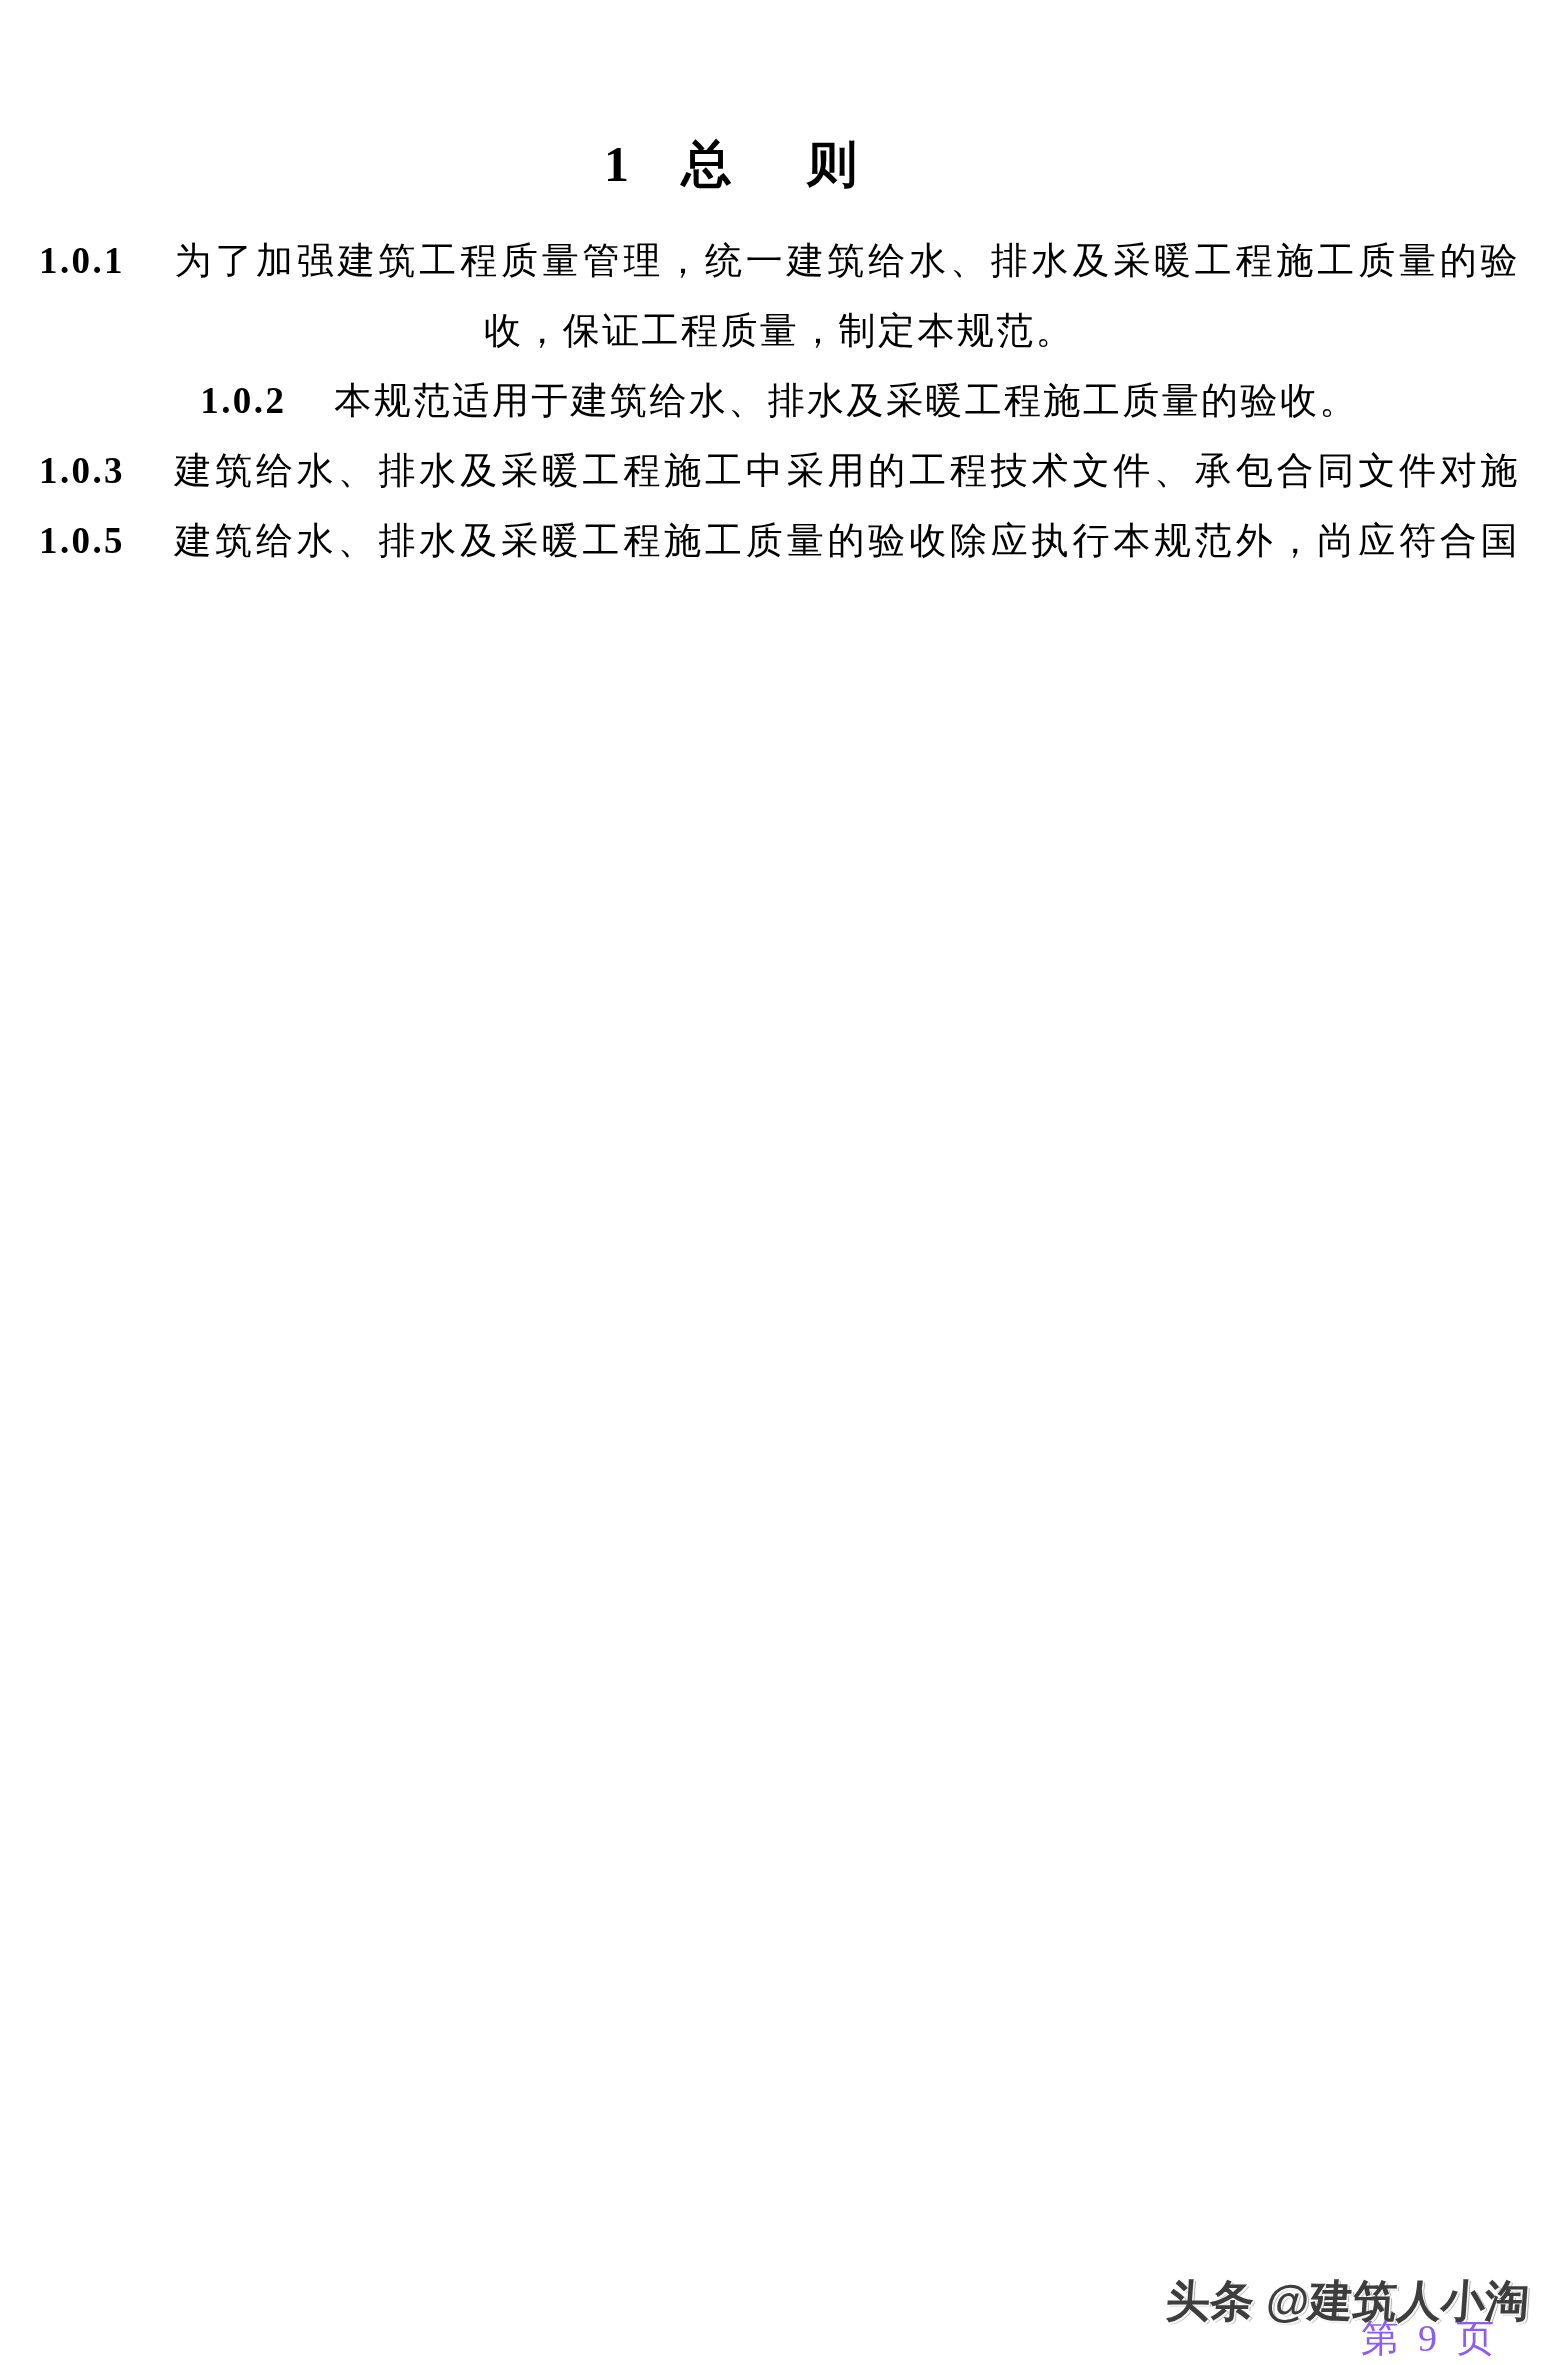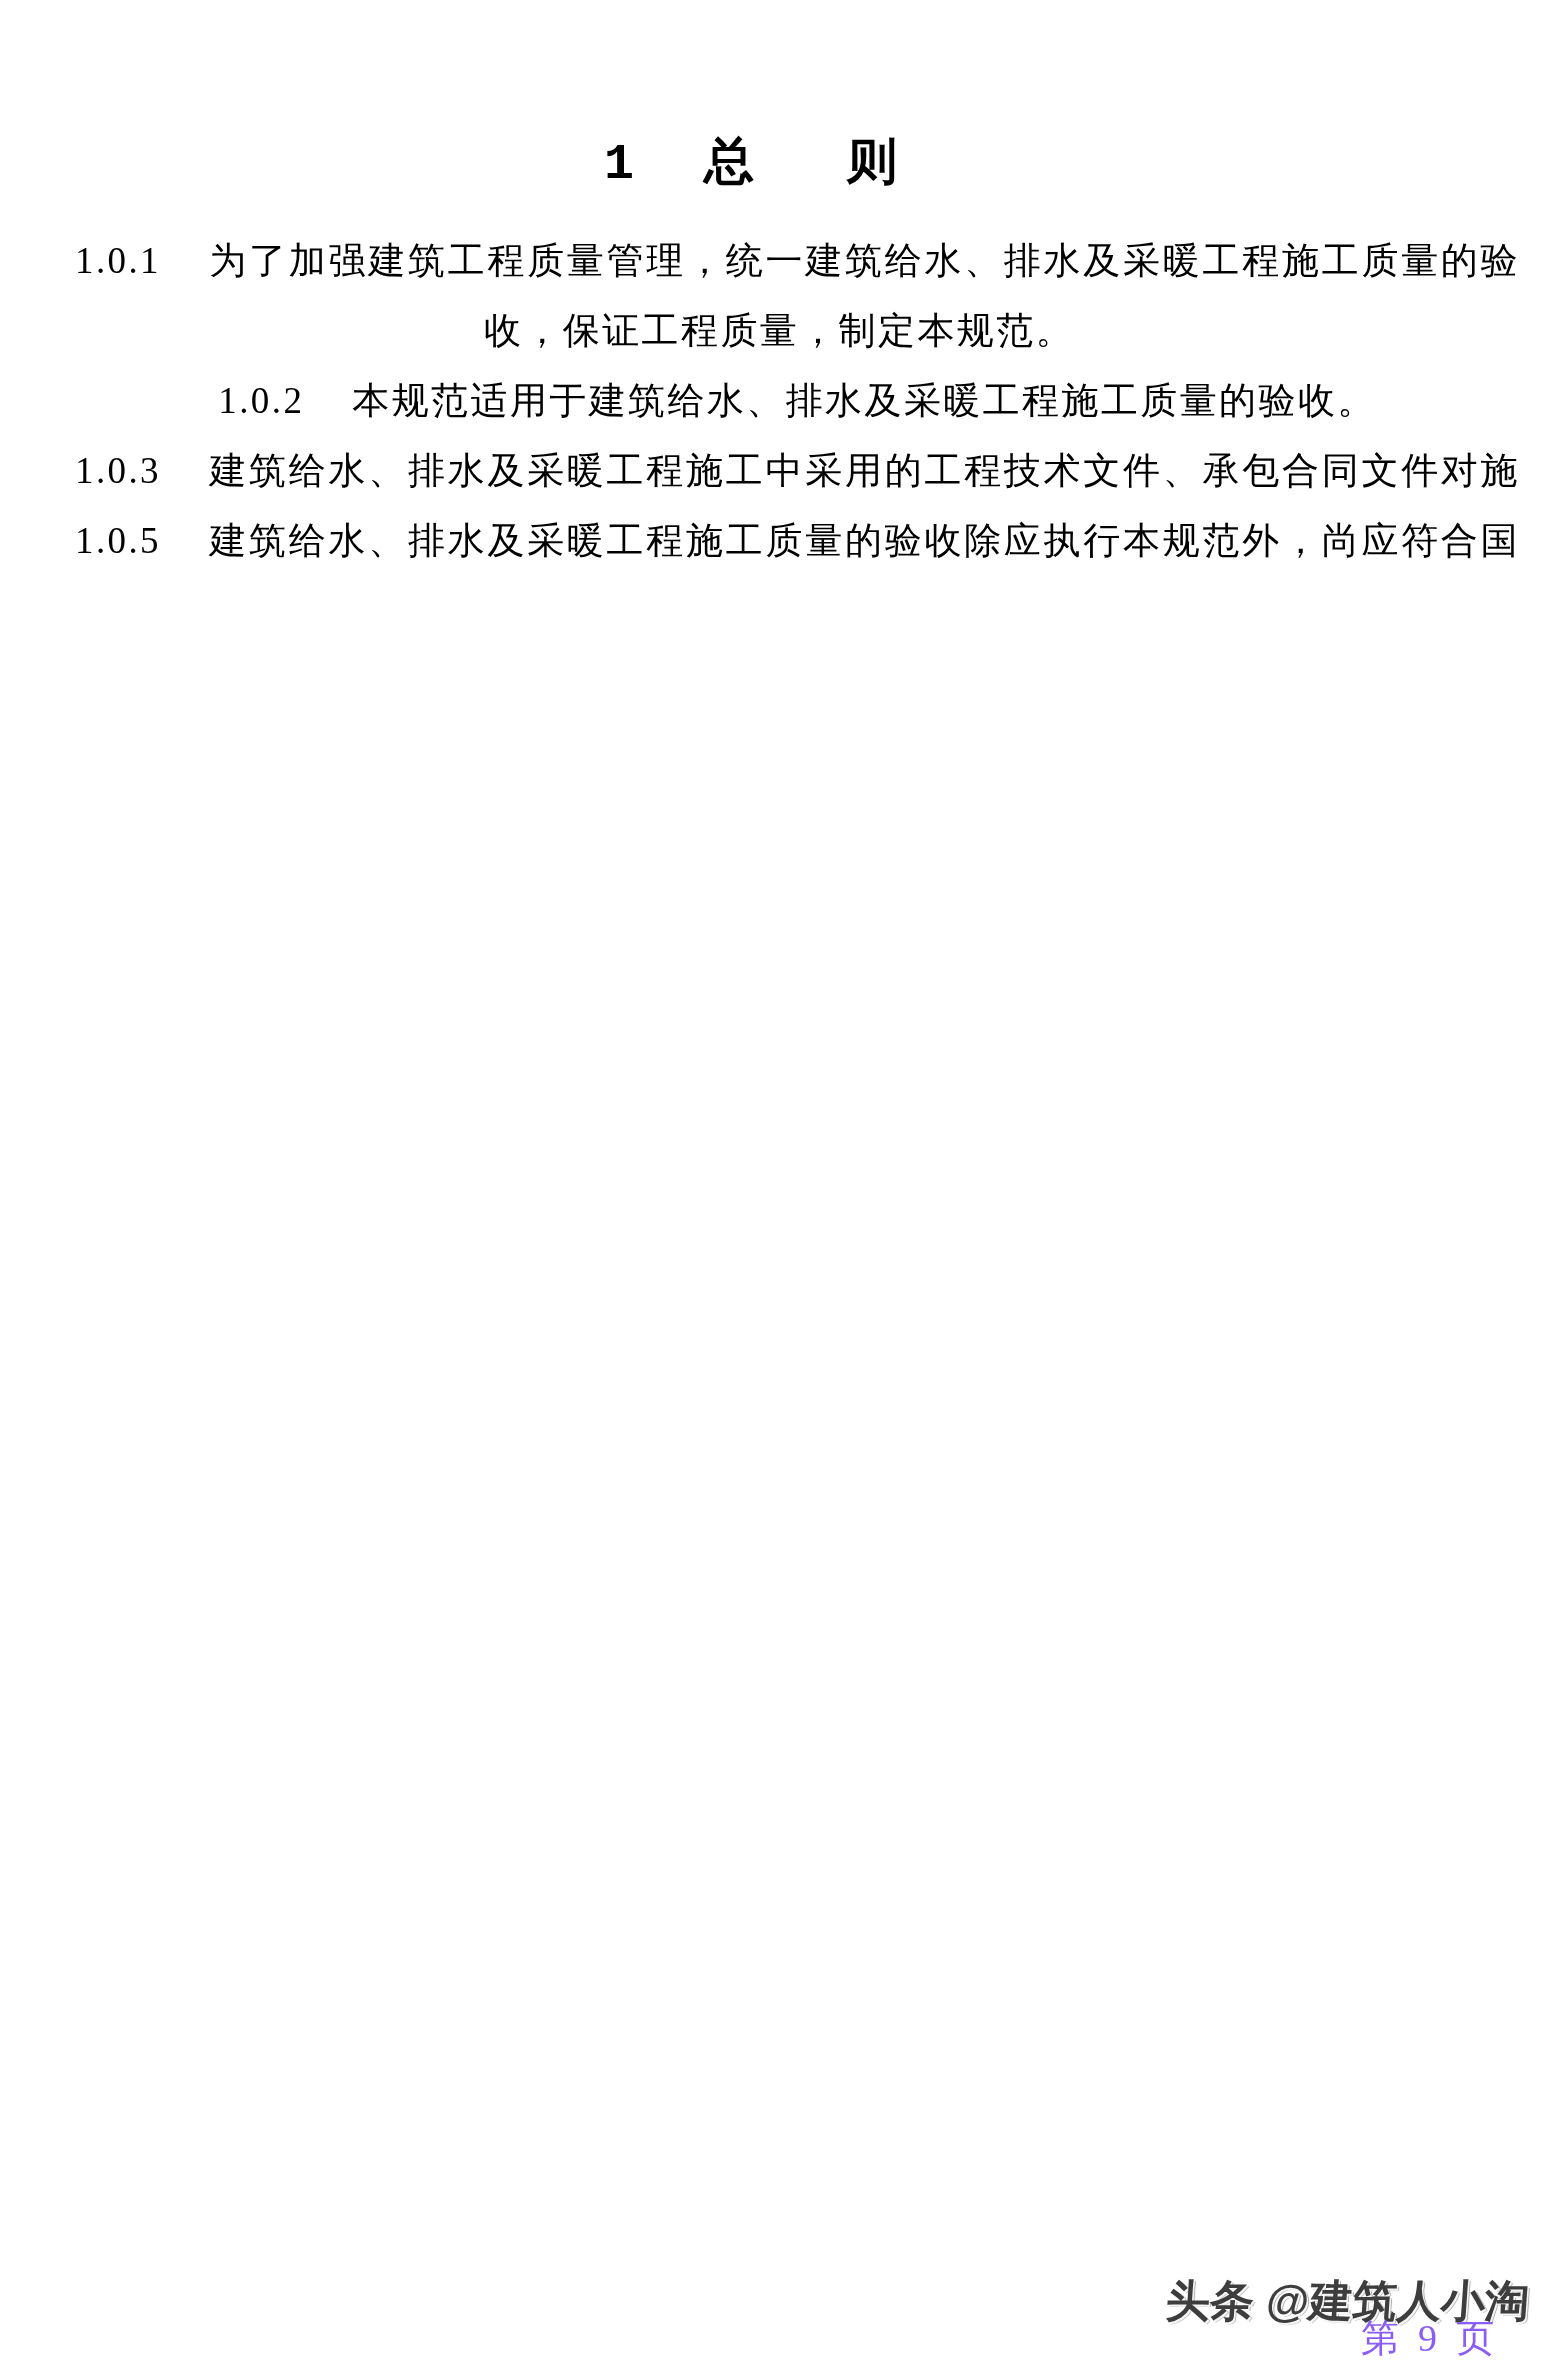--- a/index.html
+++ b/index.html
@@ -21,21 +21,20 @@
   .doc-title {
     position: absolute;
     top: 135px;
     left: 604px;
     margin: 0;
     font-size: 50px;
     font-weight: bold;
     line-height: 59px;
     white-space: nowrap;
     color: #000;
-    font-family: Liberation Mono, monospace;
   }
   .doc-title .t-num   { display: inline-block; margin-right: 40px; }
   .doc-title .t-char1 { display: inline-block; margin-right: 63px; }
   .doc-title .t-char2 { display: inline-block; }
 
   
   .body-text {
     position: absolute;
     left: 39px;
     top: 226px;
@@ -49,25 +48,24 @@
     height: 70px;
     text-align: center;
   }
   .line.full {
     text-align: justify;
     text-align-last: justify;
     text-justify: inter-character;
     white-space: nowrap;
   }
   .clause-num {
-    font-weight: normal;
+    font-weight: bold;
     display: inline-block;
     margin-right: 48px;
     letter-spacing: 2.4px;
-    margin-left: 36px;
   }
 
   
   .watermark {
     position: absolute;
     right: 35px;
     bottom: 35px;
     font-family: "Liberation Sans", "DejaVu Sans", sans-serif;
     font-size: 44px;
     font-weight: 900;

